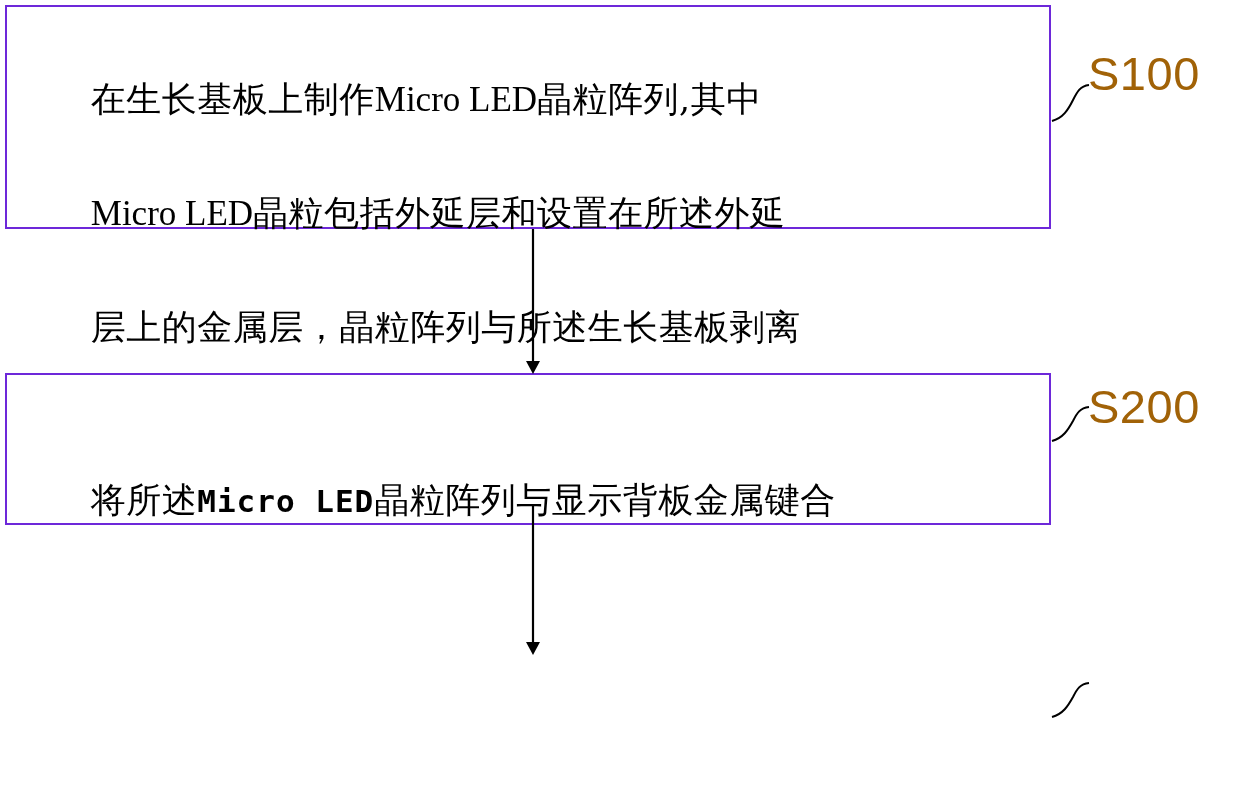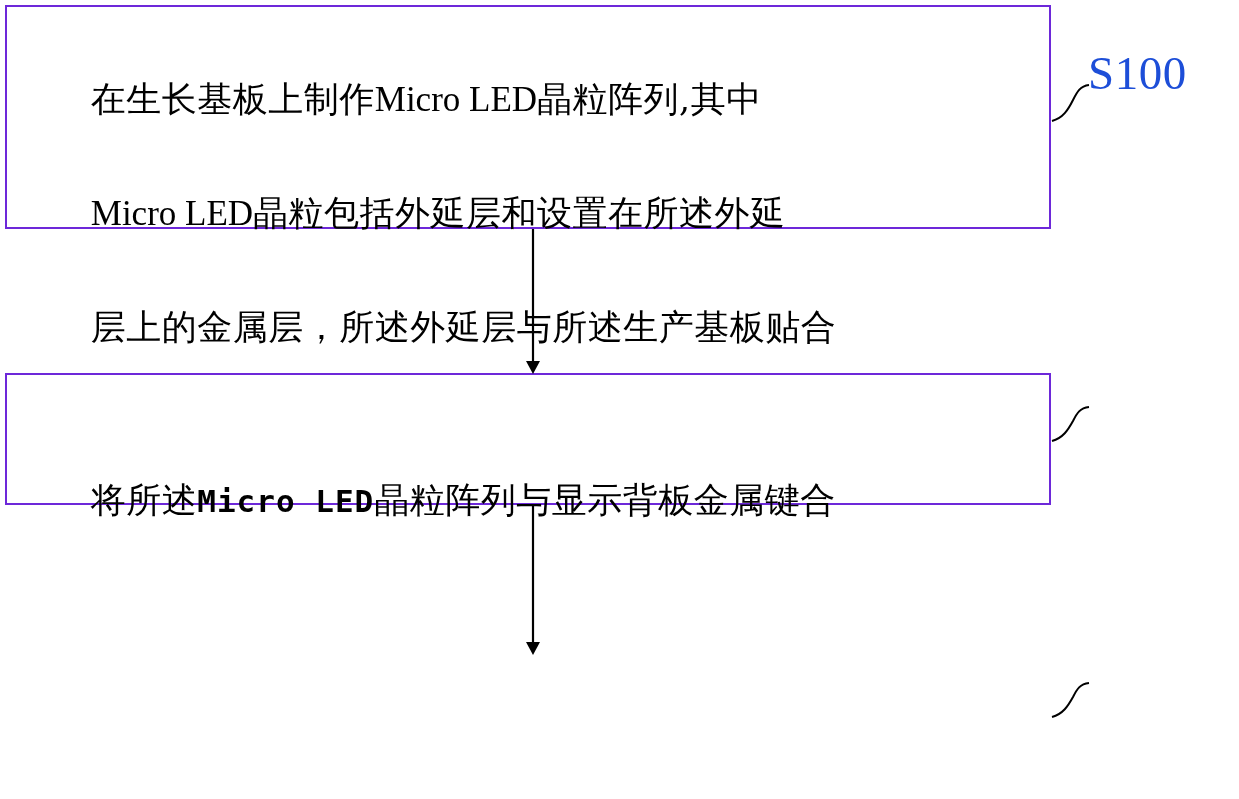--- a/index.html
+++ b/index.html
@@ -20,21 +20,21 @@
   
   .step-box {
     position: absolute;
     left: 5px;
     width: 1046px;
     box-sizing: border-box;
     border: 2px solid #6d28d9;
     background: #ffffff;
   }
   #box-1 { top: 5px;   height: 224px; }
-  #box-2 { top: 373px; height: 132px; }
+  #box-2 { top: 373px; height: 152px; }
   #box-3 { top: 655px; height: 133px; }
 
   .box-text {
     position: absolute;
     left: 14px;
     right: 10px;
     color: #000000;
     font-family: "DejaVu Serif", "Liberation Serif", serif;
     font-size: 35px;
     line-height: 57px;
@@ -63,41 +63,41 @@
     left: 0;
     top: 0;
     width: 1239px;
     height: 799px;
     pointer-events: none;
   }
 
   
   .step-label {
     position: absolute;
-    color: #1d4ed8;
-    font-family: Liberation Serif, serif;
+    color: #a16207;
+    font-family: Liberation Sans, sans-serif;
     font-size: 47px;
     line-height: 47px;
     letter-spacing: 0.5px;
     white-space: nowrap;
   }
   #label-s100 { left: 1088px; top: 50px;  }
   #label-s200 { left: 1088px; top: 383px; }
   #label-s300 { left: 1088px; top: 658px; }
 </style>
 </head>
 <body>
 
 <div id="canvas">
 
   <div class="step-box" id="box-1">
     <div class="box-text">
       <span class="cjk">在生长基板上制作</span><span class="latin">Micro LED</span><span class="cjk">晶粒阵列,其中</span><br>
       <span class="latin">Micro LED</span><span class="cjk">晶粒包括外延层和设置在所述外延</span><br>
-      <span class="cjk">层上的金属层，所述外延层与所述生产基板贴合</span>
+      <span class="cjk">层上的金属层，晶粒阵列与所述生长基板剥离</span>
     </div>
   </div>
 
   <div class="step-box" id="box-2">
     <div class="box-text">
       <span class="cjk">将所述</span><span class="latin-mono">Micro LED</span><span class="cjk">晶粒阵列与显示背板金属键合</span>
     </div>
   </div>
 
 
@@ -114,14 +114,15 @@
     </g>
 
     <path d="M 1052,121 C 1063,118 1068,110 1073,100 C 1077,92 1080,86 1089,85" fill="none" stroke="#000000" stroke-width="2"></path>
 
     <path d="M 1052,441 C 1063,438 1068,430 1073,421 C 1077,413 1080,408 1089,407" fill="none" stroke="#000000" stroke-width="2"></path>
 
     <path d="M 1052,717 C 1063,714 1068,706 1073,697 C 1077,689 1080,684 1089,683" fill="none" stroke="#000000" stroke-width="2"></path>
   </svg>
 
   <div class="step-label" id="label-s100">S100</div>
+  <div class="step-label" id="label-s200">S200</div>
 
 </div>
 
 </body></html>

